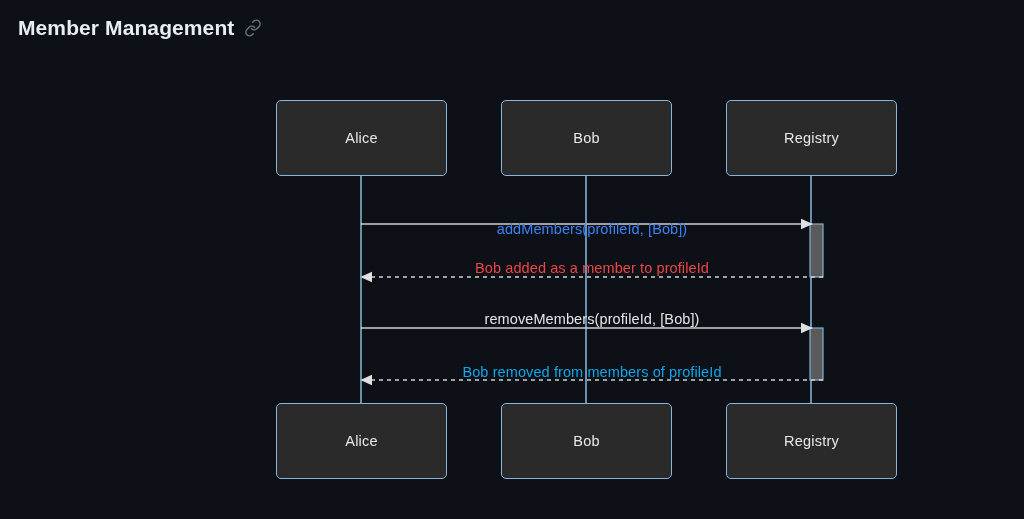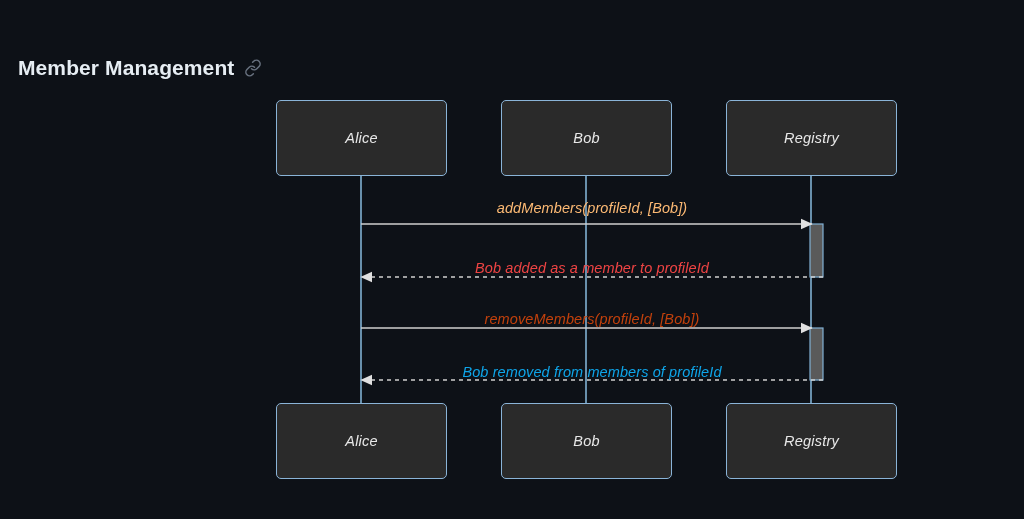--- a/index.html
+++ b/index.html
@@ -22,21 +22,20 @@
 
   
   .page-header {
     position: absolute;
     left: 18px;
     top: 13px;
     display: flex;
     align-items: center;
     gap: 10px;
     height: 30px;
-    margin-top: 40px;
   }
   .page-title {
     color: #e6edf3;
     font-size: 21px;
     font-weight: bold;
     letter-spacing: 0.1px;
     line-height: 30px;
     white-space: nowrap;
   }
   .anchor-link {
@@ -50,21 +49,20 @@
   }
   .anchor-link svg { display: block; }
 
   
   .diagram {
     position: absolute;
     left: 0;
     top: 52px;
     width: 1024px;
     height: 467px;
-    font-style: italic;
   }
   .diagram-svg {
     position: absolute;
     left: 0;
     top: 0;
   }
 
   
   .actor-box {
     position: absolute;
@@ -150,20 +148,20 @@
           <span class="actor-label" style="color: rgb(232, 232, 232);">Alice</span>
         </div>
         <div class="actor-box" style="left: 501px; top: 351px; width: 171px; height: 76px; background: rgb(42, 42, 42); border-color: rgb(138, 180, 216);">
           <span class="actor-label" style="color: rgb(232, 232, 232);">Bob</span>
         </div>
         <div class="actor-box" style="left: 726px; top: 351px; width: 171px; height: 76px; background: rgb(42, 42, 42); border-color: rgb(138, 180, 216);">
           <span class="actor-label" style="color: rgb(232, 232, 232);">Registry</span>
         </div>
       </div>
     <div id="message-labels">
-        <div class="msg-label" style="left: 592px; top: 148px; color: #fdba74;">addMembers(profileId, [Bob])</div>
+        <div class="msg-label" style="left: 592px; top: 169px; color: #3b82f6;">addMembers(profileId, [Bob])</div>
         <div class="msg-label" style="left: 592px; top: 208px; color: #ef4444;">Bob added as a member to profileId</div>
-        <div class="msg-label" style="left: 592px; top: 259px; color: #c2410c;">removeMembers(profileId, [Bob])</div>
+        <div class="msg-label" style="left: 592px; top: 259px; color: #e5e5e5;">removeMembers(profileId, [Bob])</div>
         <div class="msg-label" style="left: 592px; top: 312px; color: #0ea5e9;">Bob removed from members of profileId</div>
       </div>
   </div>
 
 </div>
 
 </body></html>

